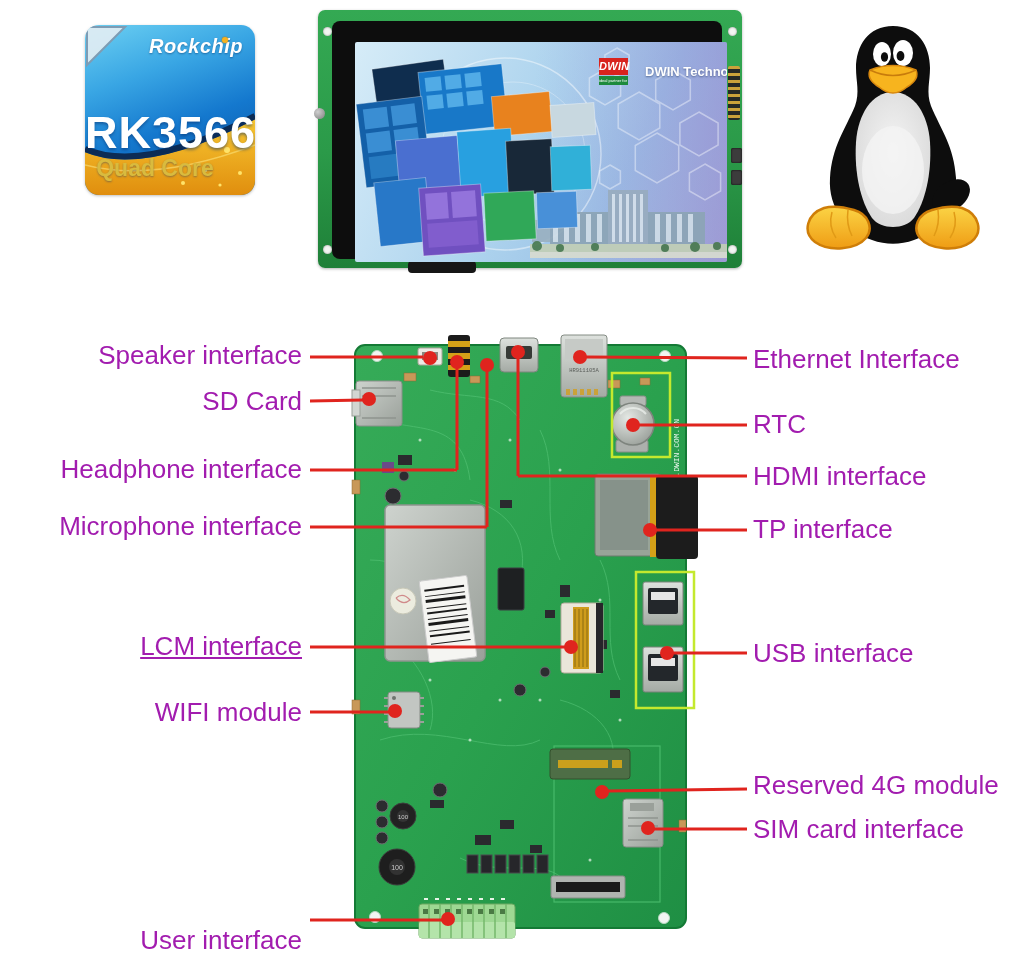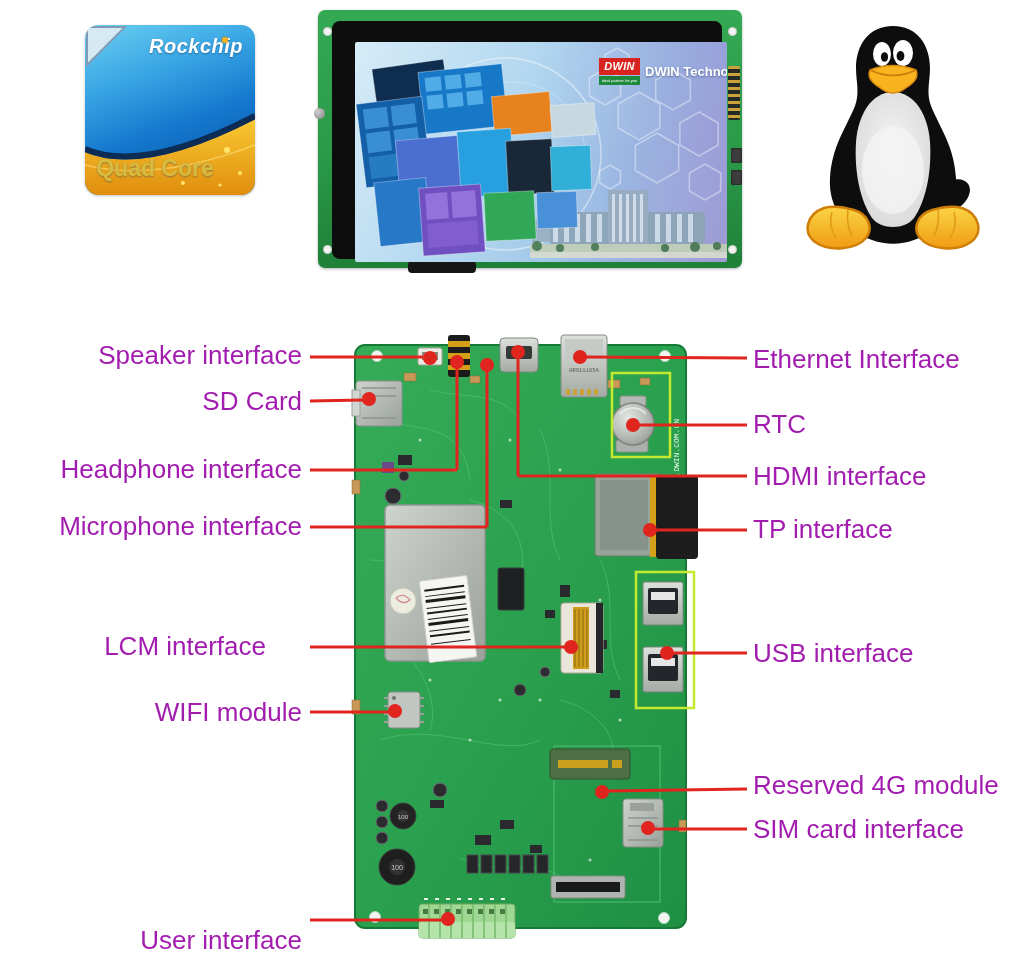--- a/index.html
+++ b/index.html
@@ -31,21 +31,21 @@
   .screen svg{position:absolute;left:0;top:0;}
   .screw{position:absolute;width:9px;height:9px;border-radius:50%;background:#f2f5f2;
     box-shadow:inset 0 0 2px rgba(0,0,0,.45);}
   .standoff{position:absolute;left:-4px;top:98px;width:11px;height:11px;border-radius:50%;
     background:radial-gradient(circle at 35% 35%,#cfcfcf,#7e7e7e);}
   .pinstrip{position:absolute;right:2px;top:56px;width:12px;height:54px;background:#262a26;
     background-image:repeating-linear-gradient(180deg,#caa23a 0 3px,#262a26 3px 7px);border-radius:2px;}
   .sidebtn{position:absolute;right:0;width:11px;height:15px;background:#3c3c3c;border-radius:2px;
     box-shadow:inset 0 0 2px #000;}
   .foot{position:absolute;left:90px;bottom:-5px;width:68px;height:12px;background:#161616;border-radius:4px;}
-  .dwin-logo{position:absolute;left:244px;top:16px;width:41px;height:27px;}
+  .dwin-logo{position:absolute;left:244px;top:16px;width:29px;height:27px;}
   .dwin-logo .red{position:absolute;left:0;top:0;right:0;height:17px;background:#d8231e;
     color:#fff;font-weight:bold;font-style:italic;font-size:11px;text-align:center;line-height:17px;
     letter-spacing:.3px;}
   .dwin-logo .green{position:absolute;left:0;bottom:0;right:0;height:9px;background:#1d8a3c;
     color:#fff;font-size:4px;text-align:center;line-height:9px;white-space:nowrap;overflow:hidden;}
   .dwin-title{position:absolute;left:290px;top:22px;color:#ffffff;font-size:13px;font-weight:bold;
     text-shadow:0 1px 2px rgba(20,40,80,.5);white-space:nowrap;}
 
   
   .tux{position:absolute;left:802px;top:20px;}
@@ -78,20 +78,21 @@
       <circle cx="155" cy="148" r="2" fill="#ffe36a"></circle>
         <circle cx="98" cy="158" r="2" fill="#ffe36a"></circle>
       <circle cx="135" cy="160" r="1.6" fill="#ffe36a"></circle>
     </svg>
     <svg class="rc-fold" width="44" height="44" viewBox="0 0 44 44">
       <path d="M2,2 L40,2 L2,40 Z" fill="#e3edf3" opacity=".9"></path>
       <path d="M2,2 L40,2 L2,40 Z" fill="none" stroke="#7e9cb4" stroke-width="2"></path>
     </svg>
     <div class="rc-brand">Rockchip</div>
     <div class="rc-brand-dot"></div>
+    <div class="rc-model">RK3566</div>
     <div class="rc-sub">Quad Core</div>
   </div>
 
   <div class="module">
     <div class="standoff"></div>
     <div class="screw" style="left:5px;top:17px;"></div>
     <div class="screw" style="left:5px;bottom:14px;"></div>
     <div class="screw" style="right:5px;top:17px;"></div>
     <div class="screw" style="right:5px;bottom:14px;"></div>
     <div class="pinstrip"></div>
@@ -513,21 +514,21 @@
         <line x1="654" y1="829" x2="747" y2="829" stroke="#e0241e" stroke-width="3"></line>
         <circle cx="648" cy="828" r="7" fill="#e0241e"></circle>
       </g>
   </svg>
 
   <div id="callout-labels">
       <div class="callout-label left" style="top: 340px; right: 722px;">Speaker interface</div>
       <div class="callout-label left" style="top: 386px; right: 722px;">SD Card</div>
       <div class="callout-label left" style="top: 454px; right: 722px;">Headphone interface</div>
       <div class="callout-label left" style="top: 511px; right: 722px;">Microphone interface</div>
-      <div class="callout-label left" style="top: 631px; right: 758px;">LCM interface</div>
+      <div class="callout-label left" style="top: 631px; right: 722px; text-decoration: underline;">LCM interface</div>
       <div class="callout-label left" style="top: 697px; right: 722px;">WIFI module</div>
       <div class="callout-label left" style="top: 905px; right: 722px; margin-top: 20px;">User interface</div>
       <div class="callout-label right" style="top: 344px; left: 753px;">Ethernet Interface</div>
       <div class="callout-label right" style="top: 409px; left: 753px;">RTC</div>
       <div class="callout-label right" style="top: 461px; left: 753px;">HDMI interface</div>
       <div class="callout-label right" style="top: 514px; left: 753px;">TP interface</div>
       <div class="callout-label right" style="top: 638px; left: 753px;">USB interface</div>
       <div class="callout-label right" style="top: 770px; left: 753px;">Reserved 4G module</div>
       <div class="callout-label right" style="top: 814px; left: 753px;">SIM card interface</div>
     </div>

